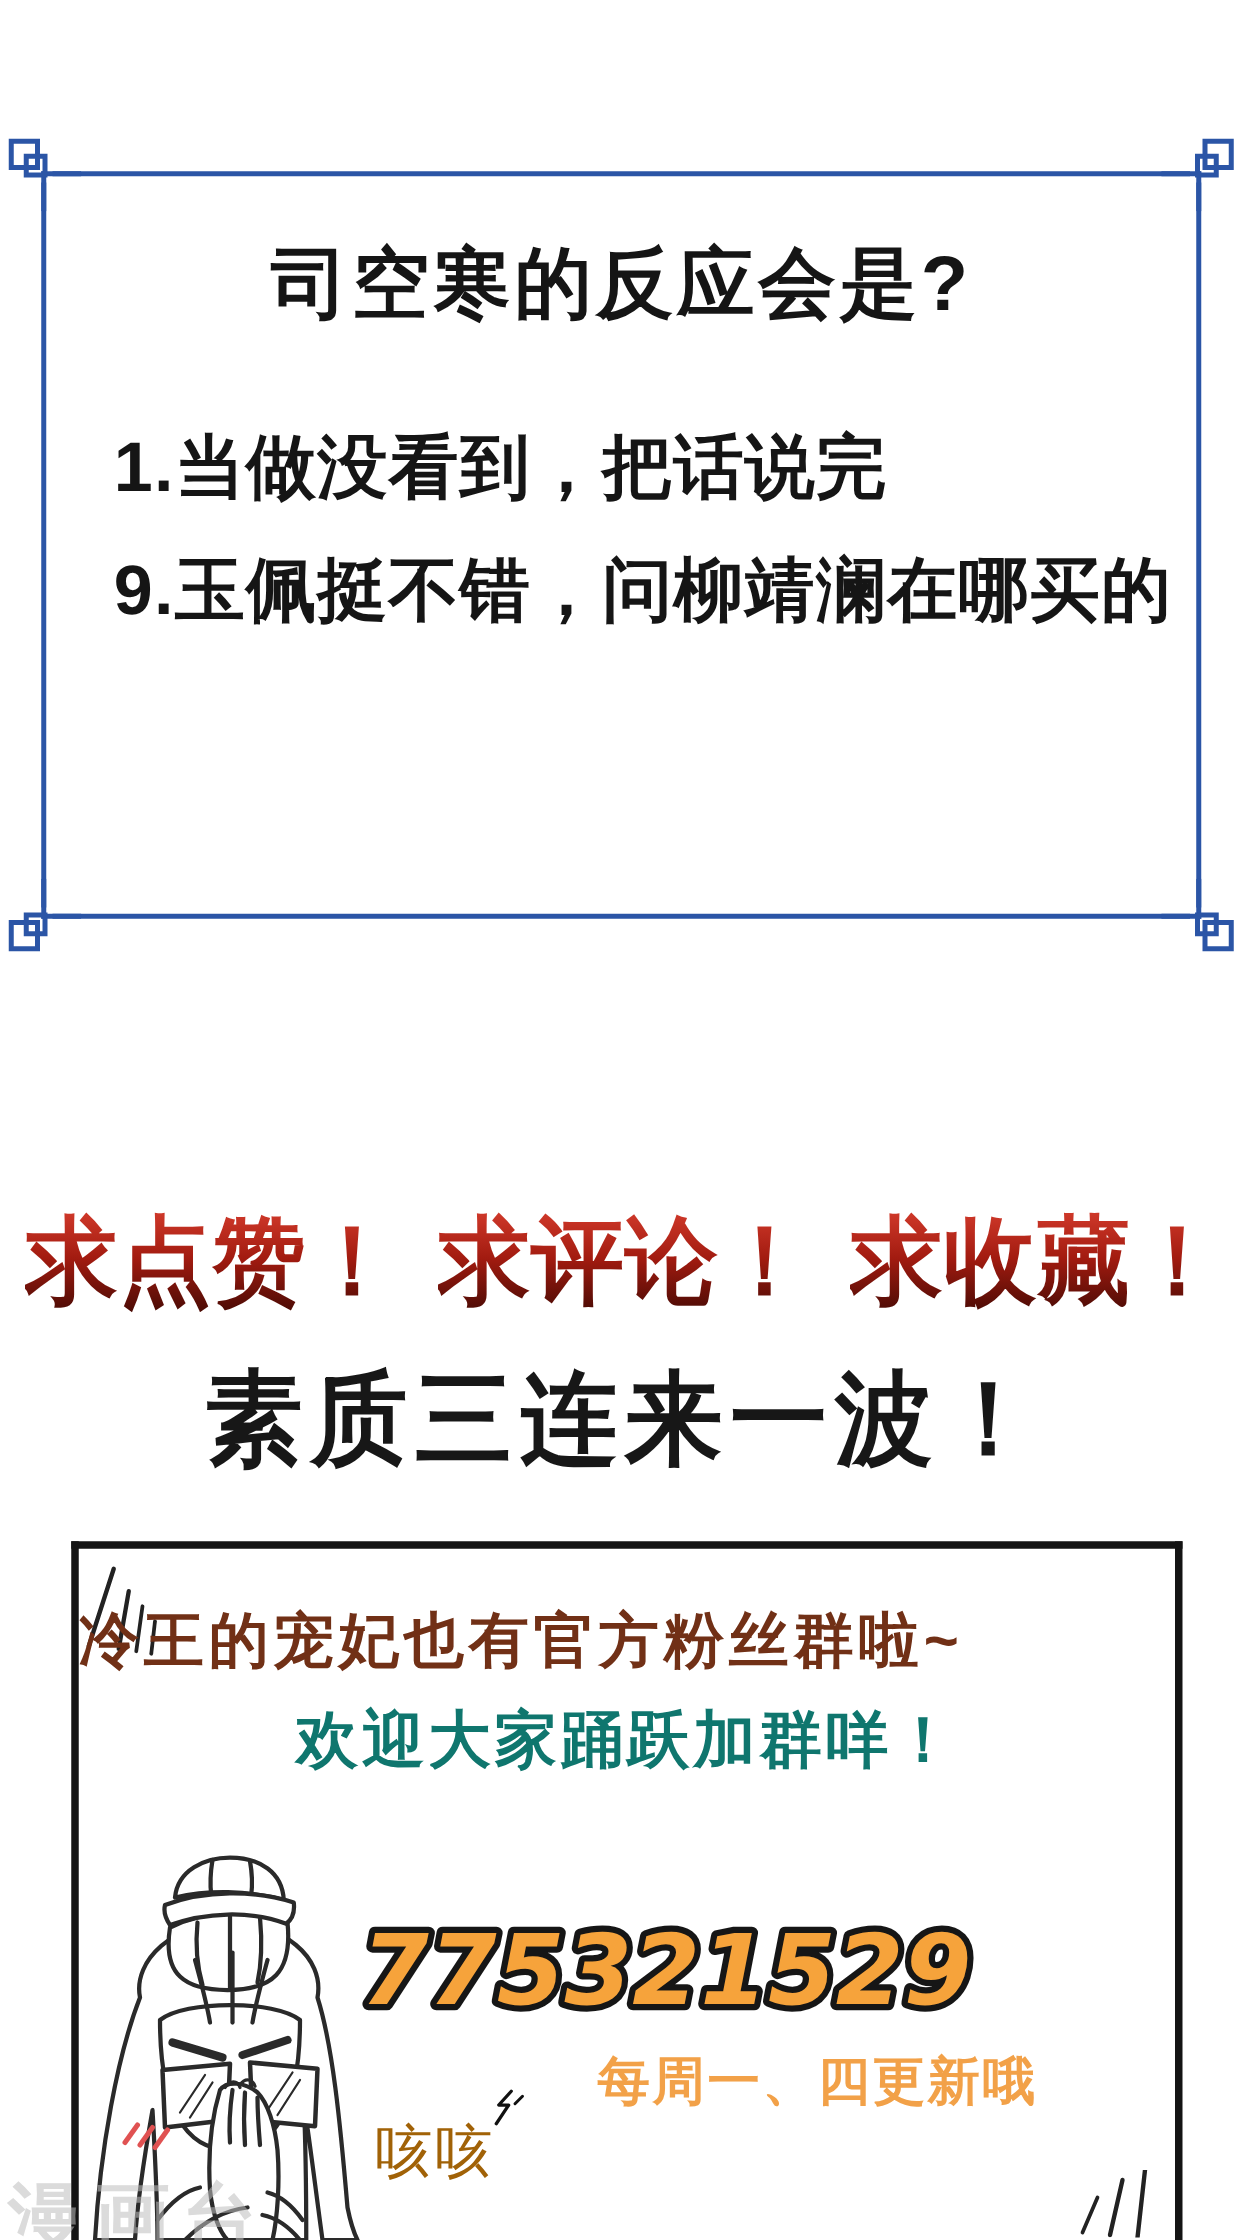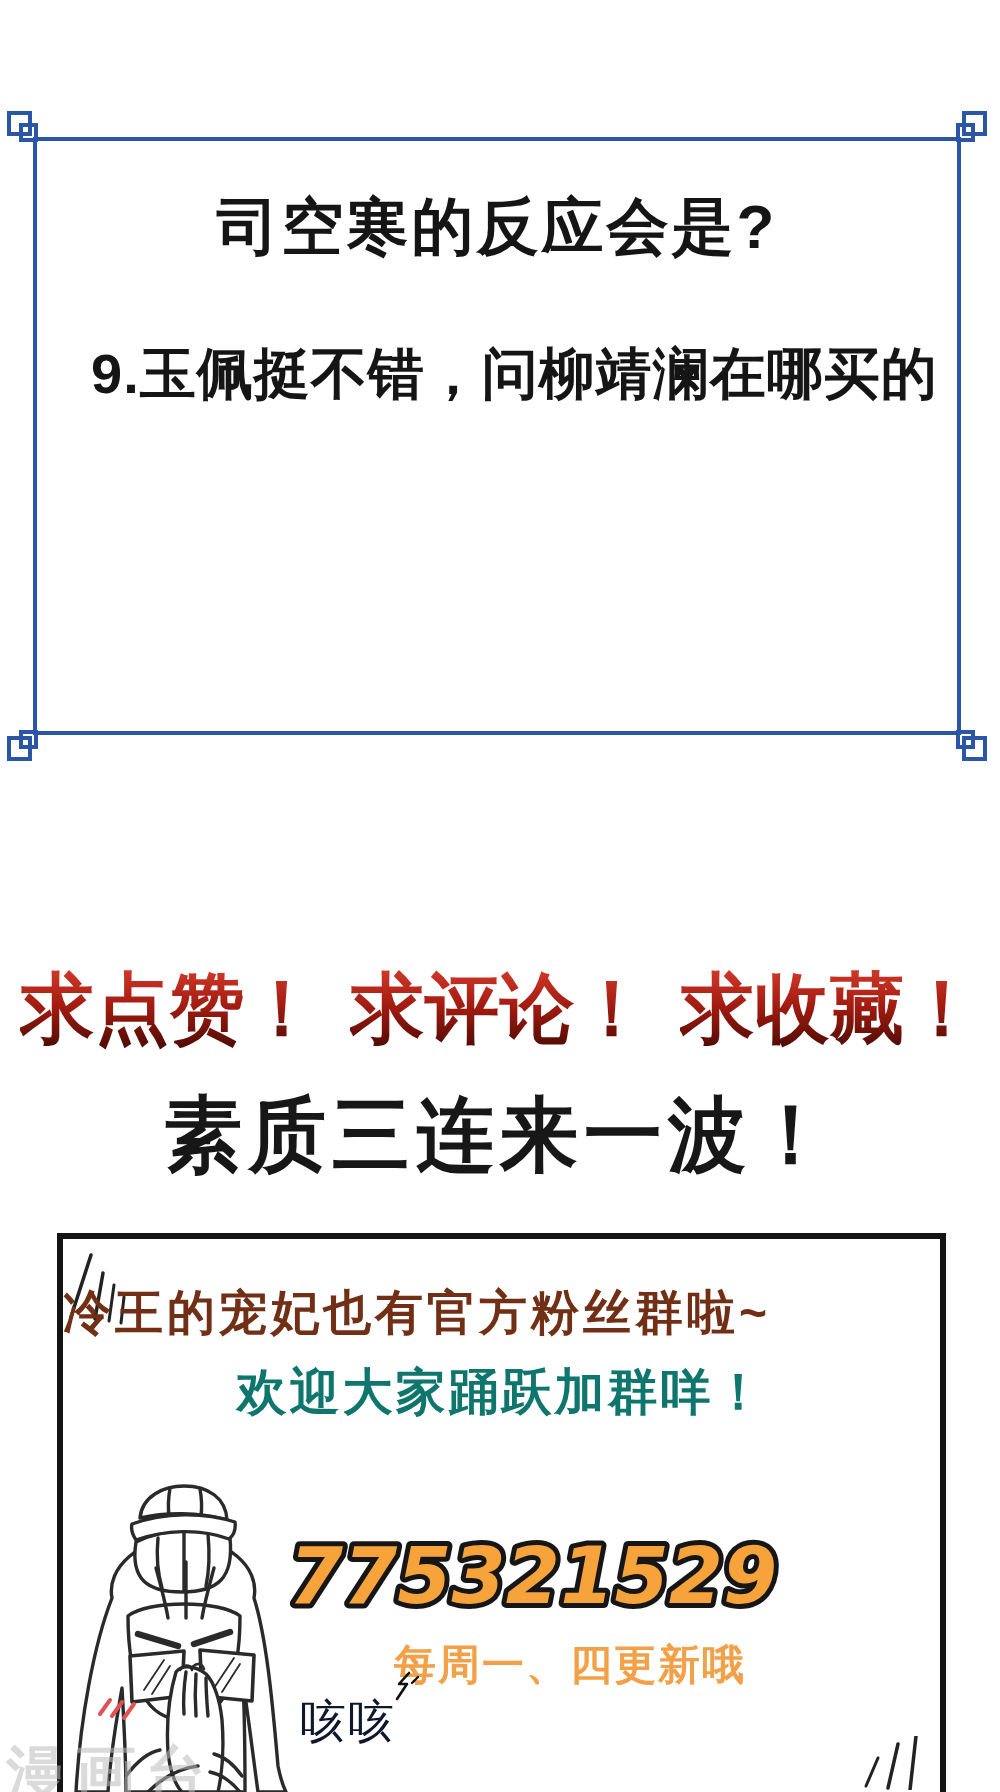--- a/index.html
+++ b/index.html
@@ -1,19 +1,20 @@
 <!DOCTYPE html>
 <html><head>
 <meta charset="utf-8">
 <style>
   html,body{margin:0;padding:0;background:#ffffff;}
   .page{
     position:relative;width:1000px;height:1792px;margin:0 auto;
     background:#ffffff;overflow:hidden;
     font-family:"Liberation Sans", sans-serif;
+    border-radius:32px;
   }
   
   .poll-frame{
     position:absolute;left:33px;top:137px;width:928px;height:598px;
     border:4px solid #2b55a6;box-sizing:border-box;
   }
   .corner{position:absolute;width:60px;height:60px;}
   .corner.tl{left:-32px;top:-32px;}
   .corner.tr{right:-32px;top:-32px;transform:scaleX(-1);}
   .corner.bl{left:-32px;bottom:-32px;transform:scaleY(-1);}
@@ -55,25 +56,25 @@
   .fan-line1{
     position:absolute;left:0;top:42px;width:100%;text-align:left;
     font-size:48px;font-weight:bold;color:#713016;letter-spacing:4px;white-space:nowrap;
   }
   .fan-line2{
     position:absolute;left:0;top:120px;width:100%;text-align:center;
     font-size:50px;font-weight:bold;color:#0f766e;letter-spacing:3px;white-space:nowrap;
   }
   .qq-wrap{position:absolute;left:210px;top:292px;width:520px;height:92px;}
   .schedule{
-    position:absolute;left:247px;top:398px;width:520px;text-align:center;
+    position:absolute;left:247px;top:398px;width:520px;text-align:right;
     font-size:42px;font-weight:bold;color:#f2a148;letter-spacing:2px;white-space:nowrap;
   }
   .cough{
-    position:absolute;left:237px;top:452px;font-size:46px;color:#0f172a;letter-spacing:2px;
+    position:absolute;left:237px;top:452px;font-size:46px;color:#a16207;letter-spacing:2px;
   }
   .sparkle{position:absolute;left:330px;top:432px;}
   .speed-lines-br{position:absolute;right:12px;bottom:2px;}
   
   .chibi{position:absolute;left:52px;top:1476px;z-index:5;}
   .watermark{
     position:absolute;left:6px;top:1734px;z-index:20;
     font-size:60px;font-weight:bold;color:#bdbdbd;opacity:0.55;letter-spacing:10px;white-space:nowrap;
   }
 </style>
@@ -107,20 +108,21 @@
     <svg class="corner br" viewBox="0 0 60 60">
       <rect x="0" y="0" width="37" height="37" fill="#ffffff"></rect>
       <path d="M28 30 H60" stroke="#2b55a6" stroke-width="4" fill="none"></path>
       <path d="M30 28 V60" stroke="#2b55a6" stroke-width="4" fill="none"></path>
       <rect x="4" y="4" width="21" height="21" fill="none" stroke="#2b55a6" stroke-width="4"></rect>
       <rect x="16" y="16" width="15" height="15" fill="none" stroke="#2b55a6" stroke-width="4"></rect>
     </svg>
 
     <div class="poll-question">司空寒的反应会是?</div>
     <div class="poll-options">
+      <div class="poll-option">1.当做没看到，把话说完</div>
       <div class="poll-option">9.玉佩挺不错，问柳靖澜在哪买的</div>
     </div>
   </div>
 
   <div class="cta-red">
     <span class="seg">求点赞！</span><span class="seg">求评论！</span><span class="seg">求收藏！</span>
   </div>
   <div class="cta-black">素质三连来一波！</div>
 
   <div class="fan-panel">

